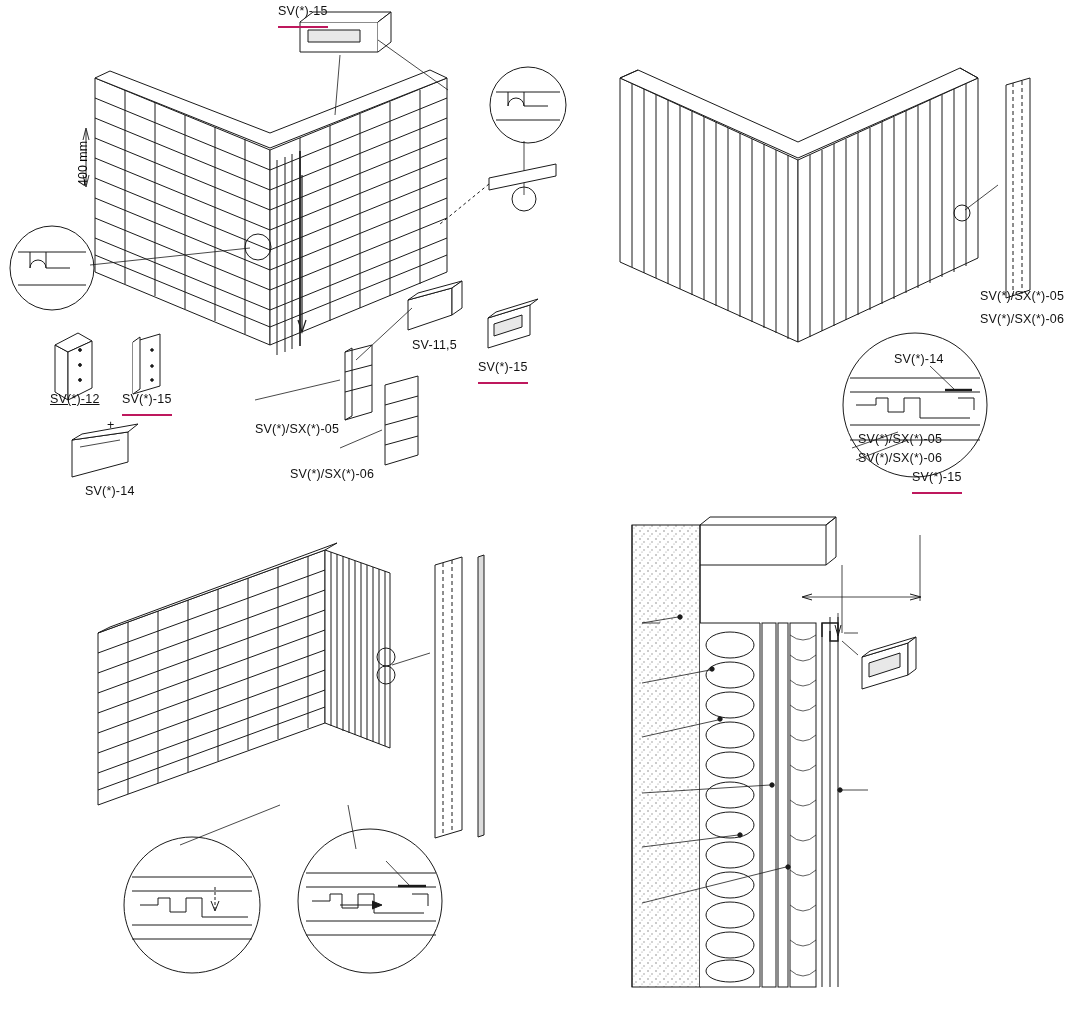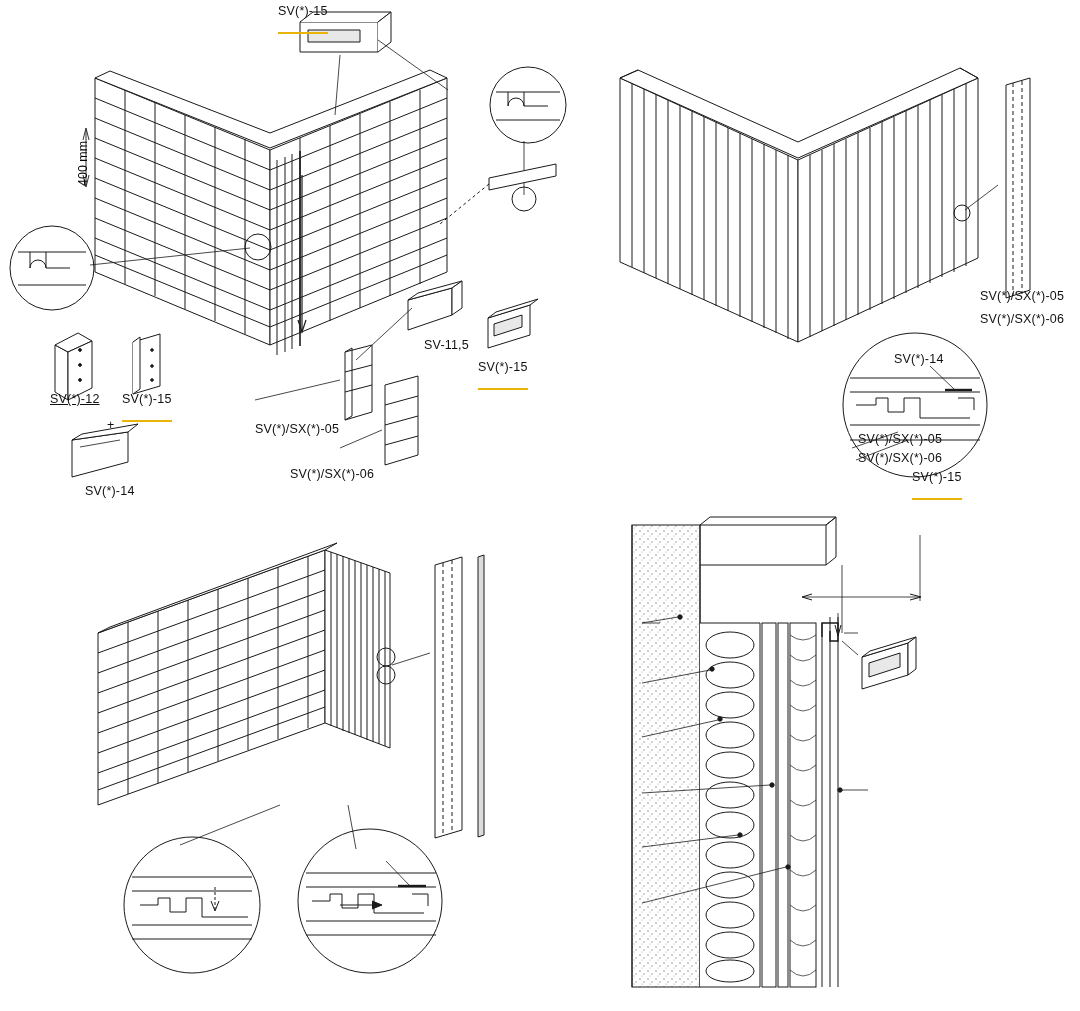--- a/index.html
+++ b/index.html
@@ -1,18 +1,18 @@
 <!DOCTYPE html>
 <html><head>
 <meta charset="utf-8">
 <style>
   html,body{margin:0;padding:0;background:#ffffff;}
   body{width:1080px;height:1011px;position:relative;font-family:"Liberation Sans",sans-serif;color:#000;overflow:hidden;}
   .lbl{position:absolute;font-size:12.5px;color:#111;white-space:nowrap;letter-spacing:0.2px;}
-  .u-red{border-bottom:2px solid #eab308;padding-bottom:14px;}
+  .u-red{border-bottom:2px solid #be185d;padding-bottom:8px;}
   .panel{position:absolute;}
   svg{display:block;overflow:visible;}
   .vert{position:absolute;font-size:12.5px;transform:rotate(-90deg);transform-origin:left top;white-space:nowrap;}
 </style>
 </head>
 <body>
 
 <div class="panel" style="left:0;top:0;width:560px;height:505px;">
   <svg width="560" height="505" viewBox="0 0 560 505">
     <g fill="none" stroke="#1a1a1a" stroke-width="1">
@@ -133,21 +133,21 @@
     </g>
   </svg>
   <div class="lbl" style="left:278px;top:4px;"><span class="u-red">SV(*)-15</span></div>
   <div class="vert" style="left:76px;top:186px;"><span>400 mm</span></div>
   <div class="lbl" style="left:50px;top:392px;text-decoration:underline;"><span>SV(*)-12</span></div>
   <div class="lbl" style="left:122px;top:392px;"><span class="u-red">SV(*)-15</span></div>
   <div class="lbl" style="left:107px;top:418px;"><span>+</span></div>
   <div class="lbl" style="left:85px;top:484px;"><span>SV(*)-14</span></div>
   <div class="lbl" style="left:255px;top:422px;"><span>SV(*)/SX(*)-05</span></div>
   <div class="lbl" style="left:290px;top:467px;"><span>SV(*)/SX(*)-06</span></div>
-  <div class="lbl" style="left:424px;top:338px;"><span>SV-11,5</span></div>
+  <div class="lbl" style="left:412px;top:338px;"><span>SV-11,5</span></div>
   <div class="lbl" style="left:478px;top:360px;"><span class="u-red">SV(*)-15</span></div>
 </div>
 
 <div class="panel" style="left:560px;top:0;width:520px;height:505px;">
   <svg width="520" height="505" viewBox="0 0 520 505">
     <g fill="none" stroke="#1a1a1a" stroke-width="1">
 
       <path d="M60,78 L238,160 L238,342 L60,262 Z" fill="#fff"></path>
 
       <path d="M238,160 L418,78 L418,258 L238,342 Z" fill="#fff"></path>

